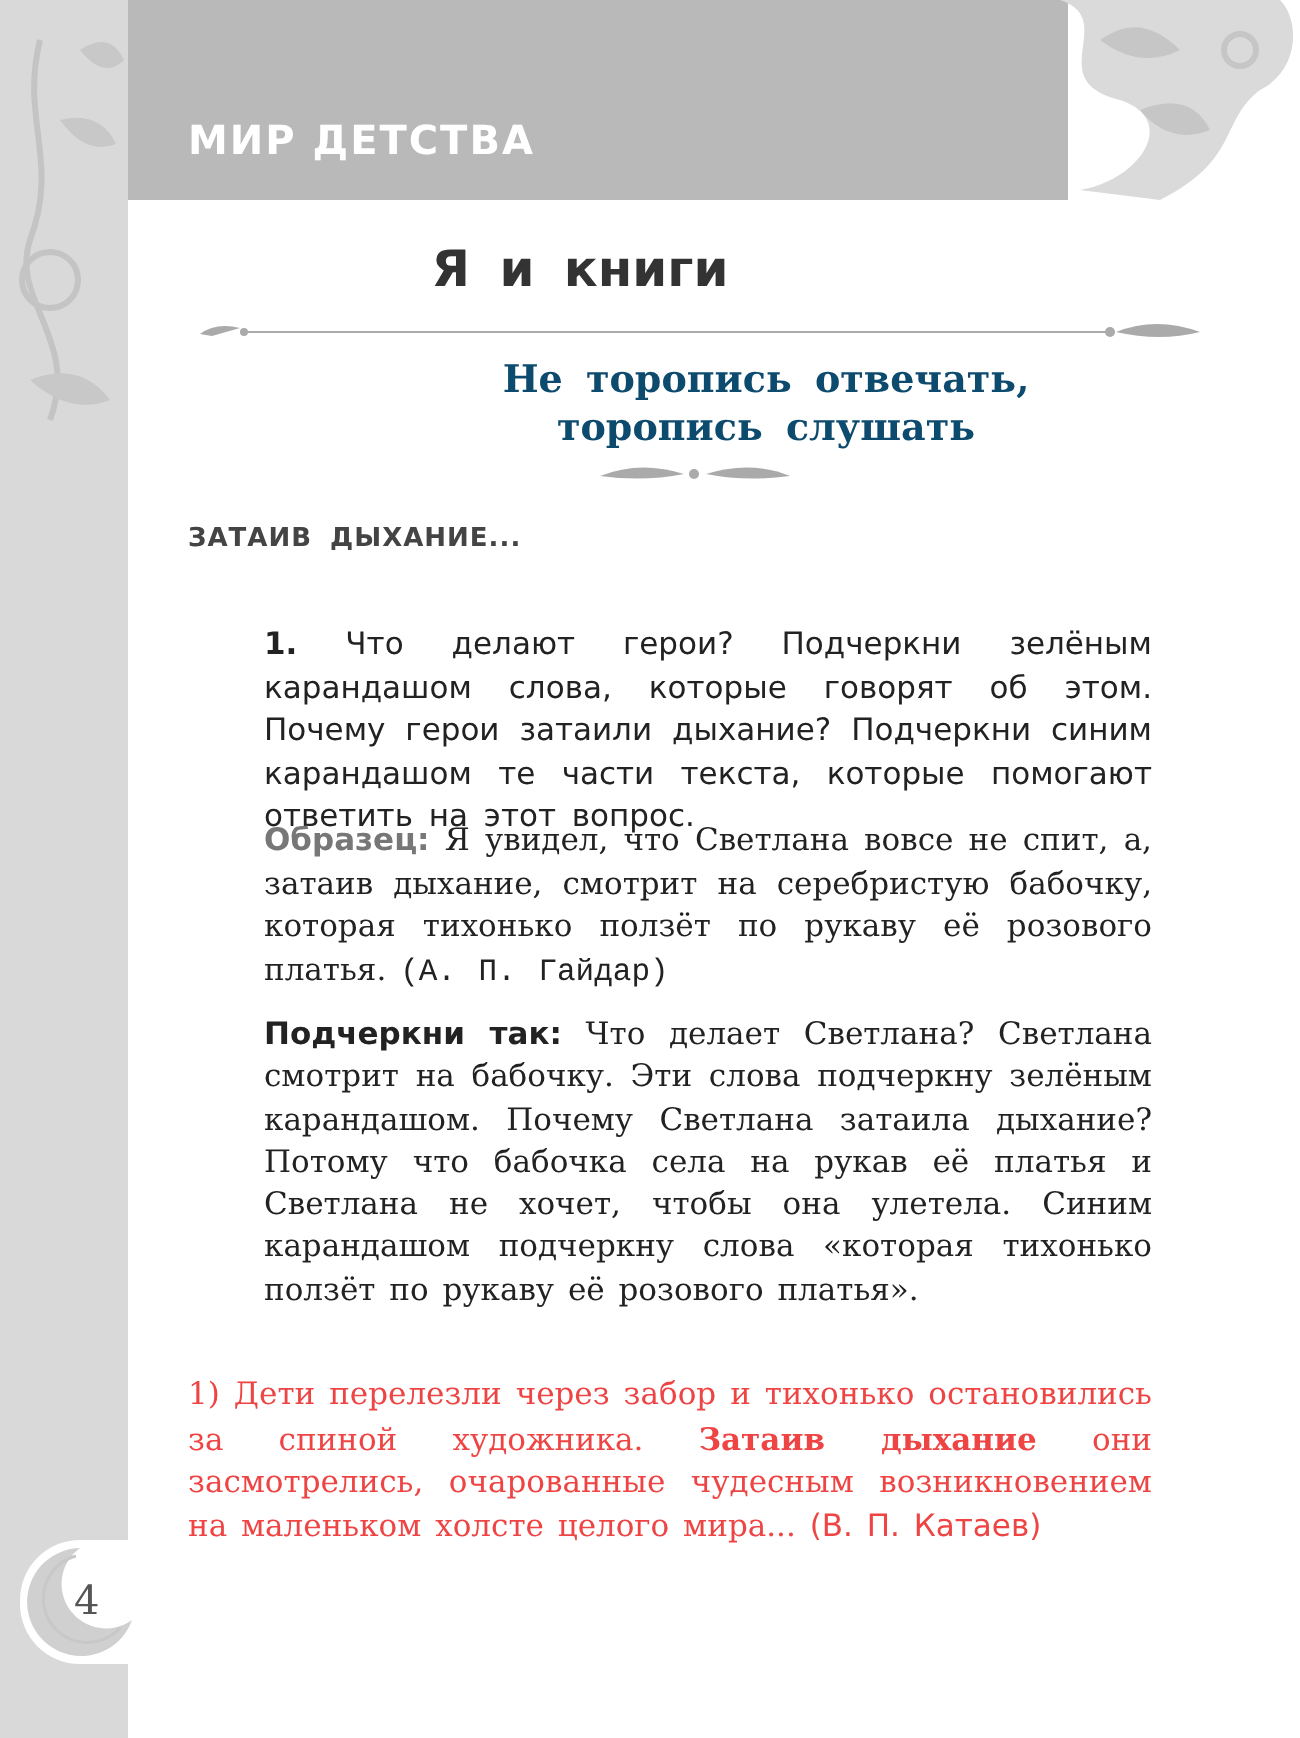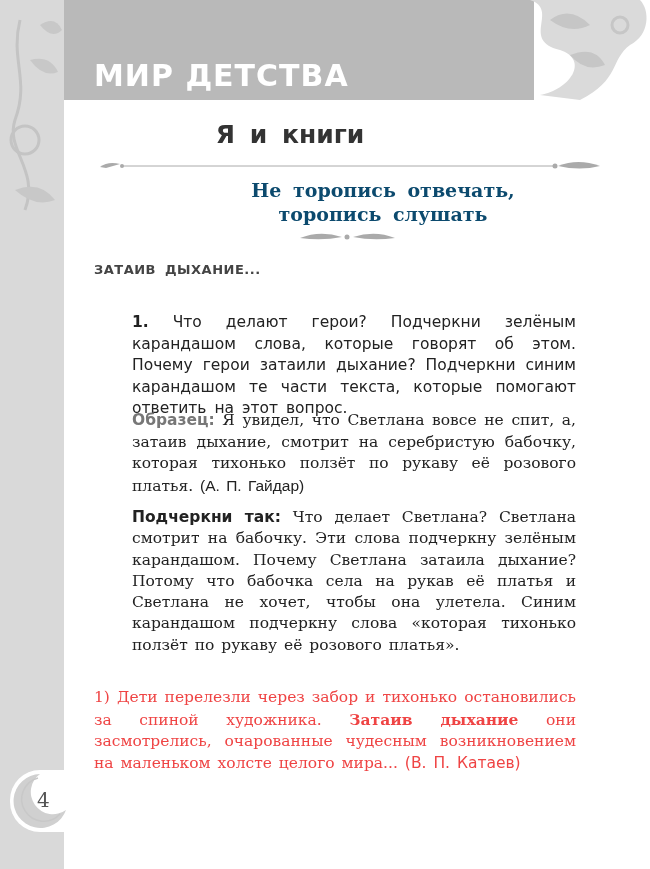--- a/index.html
+++ b/index.html
@@ -1,31 +1,31 @@
 <!DOCTYPE html>
 <html><head>
 <meta charset="utf-8">
 <style>
   html, body { margin:0; padding:0; }
   body { width:650px; height:869px; position:relative; overflow:hidden; background:#ffffff; }
   .sidebar { position:absolute; left:0; top:0; width:64px; height:869px; background:#d9d9d9; }
   .header-band { position:absolute; left:64px; top:0; width:470px; height:100px; background:#b9b9b9; }
   .ornament-tr { position:absolute; left:500px; top:0; width:150px; height:100px; }
   .ornament-tl { position:absolute; left:0; top:0; width:64px; height:240px; }
-  .header-title { position:absolute; left:94px; top:58px; font-family:"DejaVu Sans", sans-serif; font-weight:bold; font-size:30px; color:#ffffff; letter-spacing:1px; }
+  .header-title { position:absolute; left:94px; top:58px; font-family:"DejaVu Sans", sans-serif; font-weight:bold; font-size:20px; color:#ffffff; letter-spacing:1px; }
   .lesson-title { position:absolute; left:0; width:516px; top:120px; text-align:center; padding-left:64px; box-sizing:border-box; font-family:"DejaVu Sans", sans-serif; font-weight:bold; font-size:25px; color:#333; word-spacing:6px; }
   .divider { position:absolute; left:100px; top:160px; width:505px; height:12px; }
   .subtitle { position:absolute; left:64px; width:638px; top:178px; text-align:center; font-family:"DejaVu Serif", serif; font-weight:bold; font-size:19px; line-height:24px; color:#0c4a6e; word-spacing:5px; }
   .small-orn { position:absolute; left:300px; top:230px; width:95px; height:14px; }
   .section-head { position:absolute; left:94px; top:262px; font-family:"DejaVu Sans", sans-serif; font-weight:bold; font-size:13px; color:#444; letter-spacing:0.5px; word-spacing:4px; }
   .task { position:absolute; left:132px; width:444px; top:296px; font-family:"DejaVu Sans", sans-serif; font-size:15.5px; line-height:21.5px; color:#222; text-align:justify; word-spacing:3px;margin-top:16px; }
   .task b { font-weight:bold; }
   .sample { position:absolute; left:132px; width:444px; top:410px; font-family:"DejaVu Serif", serif; font-size:15.5px; line-height:21.5px; color:#222; text-align:justify; word-spacing:2px; }
   .sample .label { font-family:"DejaVu Sans", sans-serif; font-weight:bold; color:#777; }
-  .sample .author { font-family:Liberation Sans, sans-serif; }
+  .sample .author { font-family:Liberation Mono, monospace; }
   .reason { position:absolute; left:132px; width:444px; top:507px; font-family:"DejaVu Serif", serif; font-size:15.5px; line-height:21.3px; color:#222; text-align:justify; word-spacing:2px; }
   .reason .label { font-family:"DejaVu Sans", sans-serif; font-weight:bold; color:#222; }
   .example { position:absolute; left:94px; width:482px; top:687px; font-family:"DejaVu Serif", serif; font-size:15.5px; line-height:21.5px; color:#ef4444; text-align:justify; word-spacing:2px; }
   .example .author { font-family:"DejaVu Sans", sans-serif; }
   .page-num-wrap { position:absolute; left:10px; top:770px; width:55px; height:62px; background:#ffffff; border-radius:30px 0 0 30px; }
   .page-num { position:absolute; left:37px; top:788px; font-family:"DejaVu Serif", serif; font-size:20px; color:#555; }
   .crescent { position:absolute; left:10px; top:770px; width:60px; height:62px; }
 </style>
 </head>
 <body>

